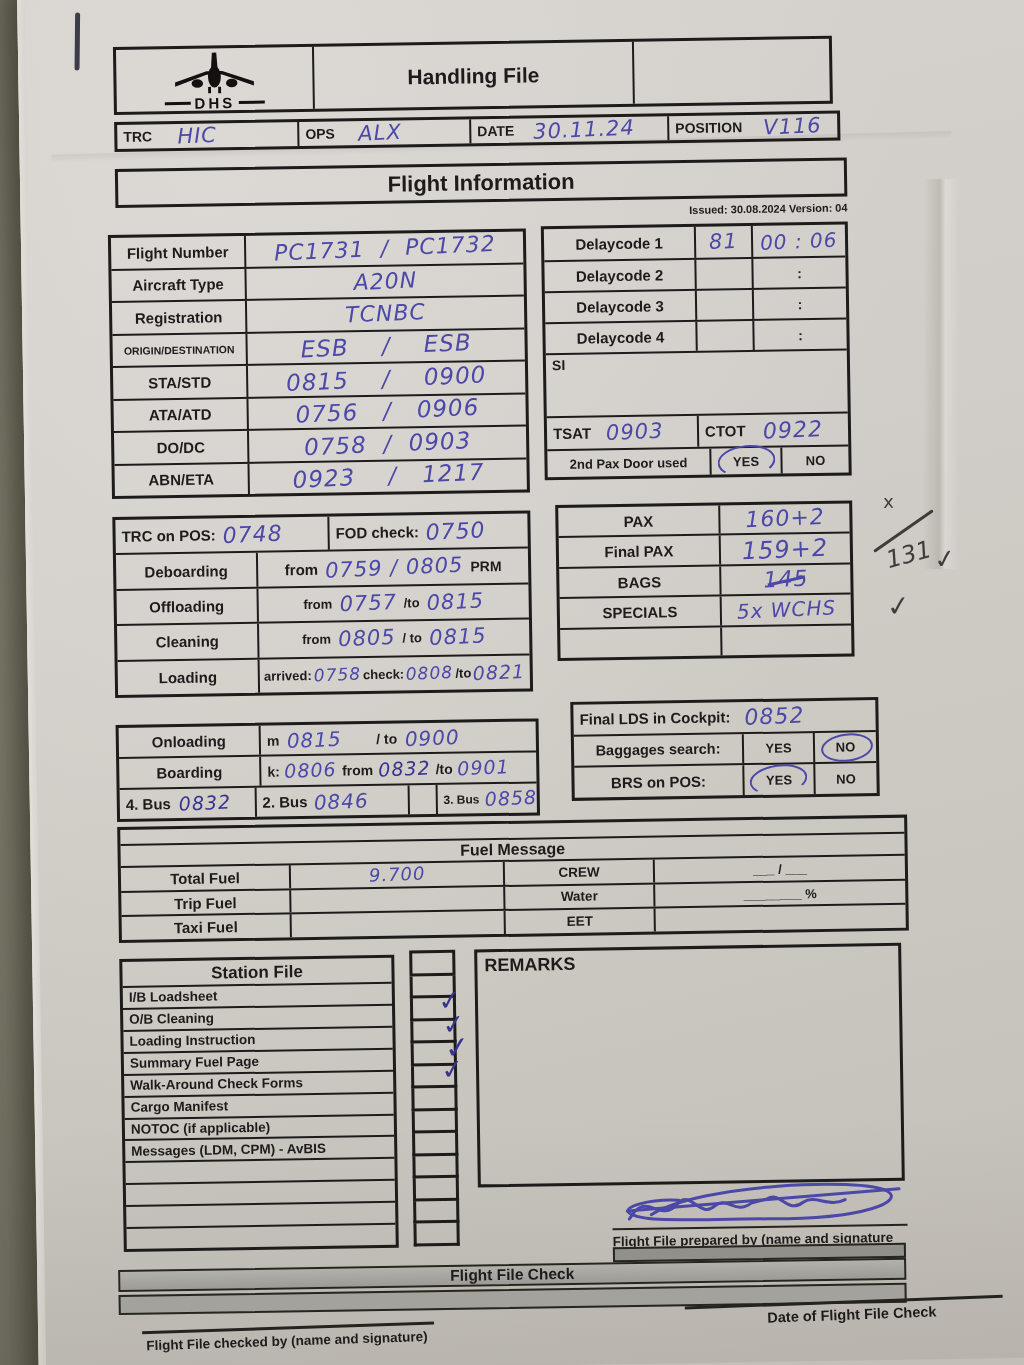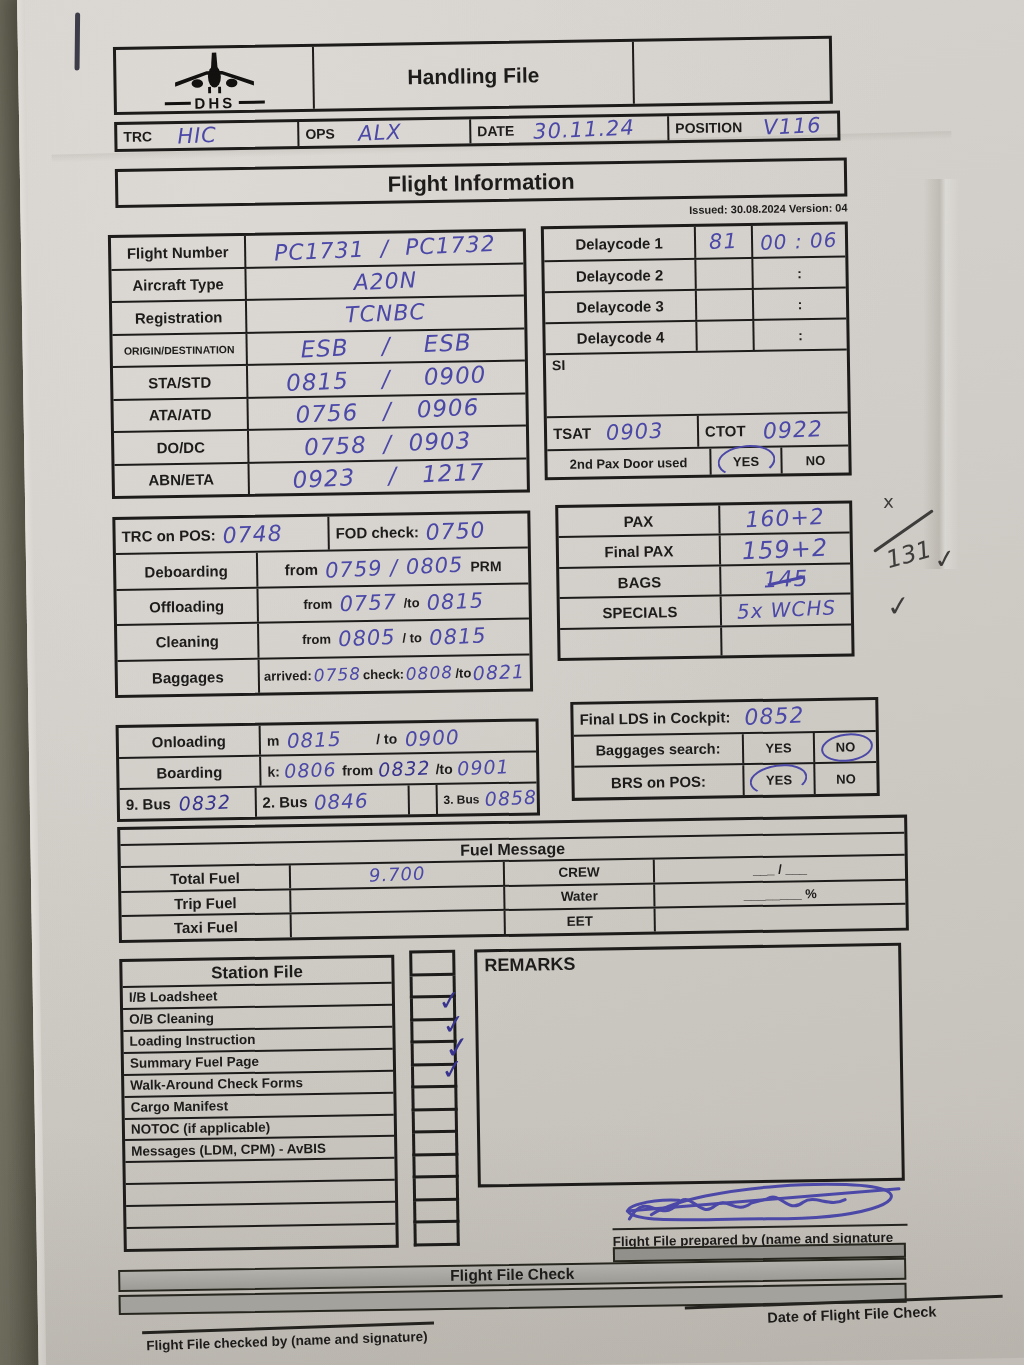--- a/index.html
+++ b/index.html
@@ -275,21 +275,21 @@
             </div>
        <div class="td" style="flex:1;">
          <span class="lab" style="font-size:13px;">from</span>
          <span class="hw" style="font-size:21px;">0805</span>
          <span class="lab" style="font-size:13px;">/ to</span>
          <span class="hw" style="font-size:21px;">0815</span>
        </div>
      </div>
      <div class="tr" style="flex:1;">
        <div class="td f" style="width:140px;">
-              <span class="lab" style="font-size:15px;">Baggages</span>
+              <span class="lab" style="font-size:15px;">Loading</span>
             </div>
        <div class="td" style="flex:1;gap:2px;">
          <span class="lab" style="font-size:13px;">arrived:</span>
          <span class="hw" style="font-size:17px;">0758</span>
          <span class="lab" style="font-size:13px;">check:</span>
          <span class="hw" style="font-size:17px;">0808</span>
          <span class="lab" style="font-size:13px;">/to</span>
          <span class="hw" style="font-size:19px;">0821</span>
        </div>
      </div>
@@ -360,21 +360,21 @@
          <span class="lab" style="font-size:14px;">k:</span>
          <span class="hw" style="font-size:19px;">0806</span>
          <span class="lab" style="font-size:14px;">from</span>
          <span class="hw hwd" style="font-size:19px;">0832</span>
          <span class="lab" style="font-size:14px;">/to</span>
          <span class="hw" style="font-size:19px;">0901</span>
        </div>
      </div>
      <div class="tr" style="flex:1;">
        <div class="td f l" style="width:137px;gap:8px;">
-         <span class="lab" style="font-size:15px;">9. Bus</span>
+         <span class="lab" style="font-size:15px;">4. Bus</span>
          <span class="hw hwd" style="font-size:19px;">0832</span>
        </div>
        <div class="td l" style="width:156px;gap:6px;">
          <span class="lab" style="font-size:15px;">2. Bus</span>
          <span class="hw" style="font-size:20px;">0846</span>
        </div>
        <div class="td" style="width:28px;"></div>
        <div class="td l" style="flex:1;gap:5px;">
          <span class="lab" style="font-size:12px;">3. Bus</span>
          <span class="hw" style="font-size:19px;">0858</span>

